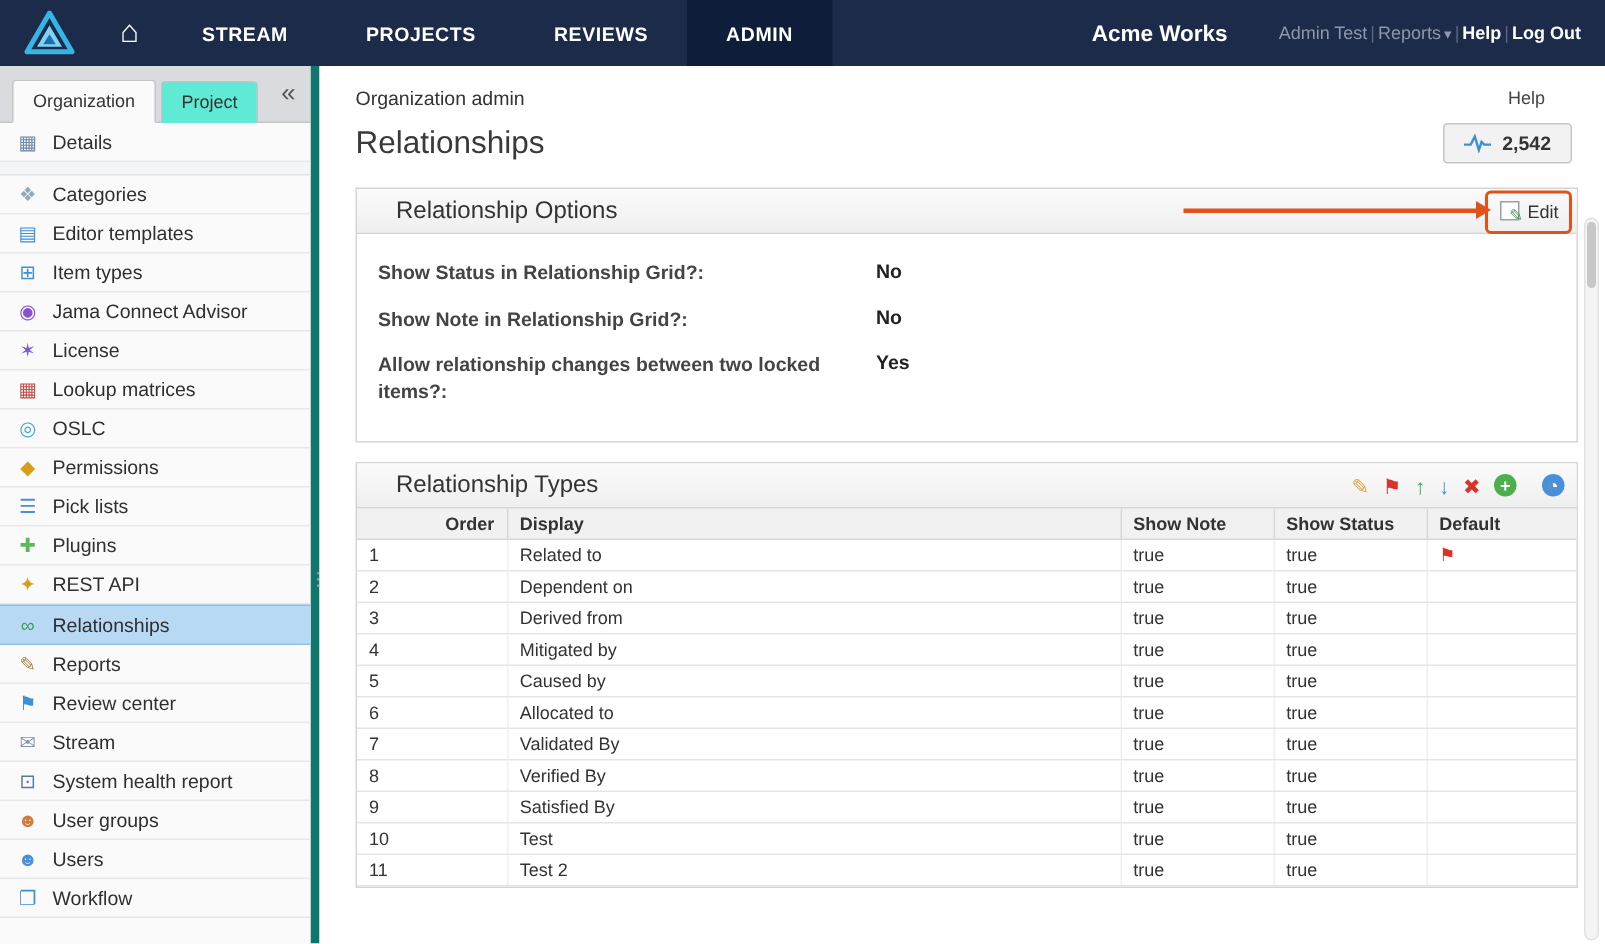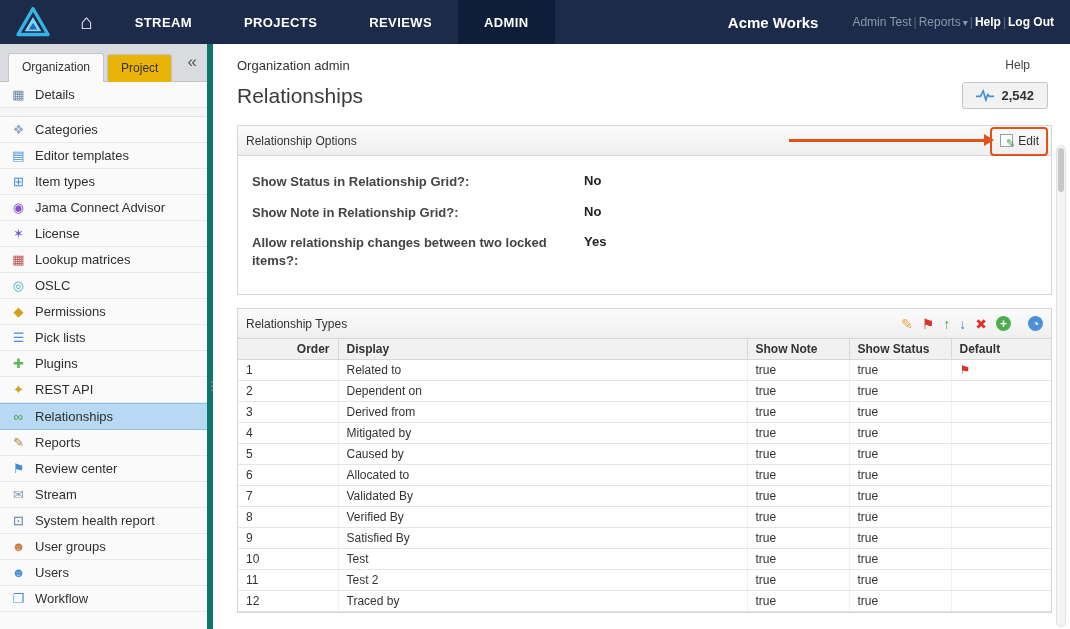--- a/index.html
+++ b/index.html
@@ -20,21 +20,21 @@
   .meta-sep { color: #5c6680; }
   .meta-strong { color: #fff; font-weight: bold; cursor: pointer; }
   .caret { font-size: 10px; color: #8d96aa; margin-left: 2px; }
 
   
   .layout { display: flex; height: 585px; position: relative; }
 
   
   .sidebar { width: 213px; background: #e9eaec; border-right: 6px solid #0f766e; display: flex; flex-direction: column; }
   .side-tabs { height: 38px; background: #d9dbde; display: flex; align-items: flex-end; padding: 6px 8px 0 8px; position: relative; border-bottom: 1px solid #c2c4c7; }
-  .tab { padding: 6px 13px 7px 13px; font-size: 12px; color: #333; background: #eab308; border: 1px solid #c2c4c7; border-bottom: none; border-radius: 3px 3px 0 0; margin-right: 3px; margin-bottom: -1px; cursor: pointer; }
+  .tab { padding: 6px 13px 7px 13px; font-size: 12px; color: #333; background: #5eead4; border: 1px solid #c2c4c7; border-bottom: none; border-radius: 3px 3px 0 0; margin-right: 3px; margin-bottom: -1px; cursor: pointer; }
   .tab.active { background: #fafafa; border-bottom: 1px solid #fafafa; }
   .collapse-btn { position: absolute; right: 10px; top: 8px; font-size: 17px; color: #555; cursor: pointer; }
   .side-list { flex: 1; background: #fafafa; overflow: hidden; }
   .side-item { display: flex; align-items: center; gap: 8px; height: 26px; padding: 0 10px; border-bottom: 1px solid #e7e8ea; font-size: 13px; color: #2f2f2f; cursor: pointer; }
   .side-item.selected { background: #b7d9f4; border-top: 1px solid #8fc0e8; border-bottom: 1px solid #8fc0e8; height: 27px; }
   .side-icon { width: 17px; text-align: center; font-size: 13px; line-height: 1; }
   .group-spacer { height: 9px; border-bottom: 1px solid #e2e3e5; background: #f4f5f6; }
   .resize-dots { position: absolute; left: 206px; top: 340px; color: #9aa0a6; font-size: 12px; letter-spacing: 0; line-height: 4px; z-index: 5; cursor: col-resize; }
 
   
@@ -42,21 +42,21 @@
   .main-top { padding: 14px 40px 0 24px; }
   .crumb-row { display: flex; justify-content: space-between; font-size: 13px; color: #333; }
   .help-link { font-size: 12px; color: #444; cursor: pointer; }
   .title-row { display: flex; justify-content: space-between; align-items: center; margin-top: 9px; }
   .page-title { font-size: 21px; font-weight: normal; color: #3a3a3a; }
   .activity-badge { display: flex; align-items: center; gap: 7px; background: #f2f2f2; border: 1px solid #c6c6c6; border-radius: 3px; padding: 5px 13px; font-size: 13px; font-weight: bold; color: #333; cursor: pointer; margin-right: -18px; }
 
   .content { flex: 1; padding: 16px 18px 0 24px; overflow: hidden; }
   .panel { border: 1px solid #d5d5d5; margin-bottom: 13px; background: #fff; }
   .panel-header { height: 30px; background: linear-gradient(#fbfbfb, #efefef); border-bottom: 1px solid #d5d5d5; display: flex; align-items: center; padding: 0 8px; font-size: 12px; color: #333; position: relative; }
-  .panel-title { font-size: 12px; color: #333; }
+  .panel-title { font-size: 16px; color: #333; margin-left: 18px; }
   .panel-tools { margin-left: auto; display: flex; align-items: center; gap: 9px; }
 
   
   .edit-wrap { margin-left: auto; position: relative; }
   .edit-btn { display: flex; align-items: center; gap: 5px; font-size: 12px; color: #333; background: transparent; border: none; cursor: pointer; font-family: inherit; padding: 2px 4px; }
   .edit-sheet { display: inline-block; width: 13px; height: 13px; background: #fff; border: 1px solid #9aa0a6; position: relative; }
   .edit-sheet span { position: absolute; right: -3px; bottom: -4px; font-size: 11px; color: #3e9e4f; }
   .annot-box { position: absolute; top: -5px; left: -6px; right: -5px; bottom: -6px; border: 2px solid #e2511a; border-radius: 4px; pointer-events: none; }
   .annot-arrow { position: absolute; right: 66px; top: 13px; width: 196px; height: 3px; background: #e2511a; pointer-events: none; }
   .annot-arrow::after { content: ""; position: absolute; right: -9px; top: -5px; width: 0; height: 0; border-left: 10px solid #e2511a; border-top: 6px solid transparent; border-bottom: 6px solid transparent; }
@@ -362,27 +362,20 @@
                 <td>true</td>
                 <td></td>
               </tr>
               <tr>
                 <td>11</td>
                 <td>Test 2</td>
                 <td>true</td>
                 <td>true</td>
                 <td></td>
               </tr>
-              <tr>
-                <td>12</td>
-                <td>Traced by</td>
-                <td>true</td>
-                <td>true</td>
-                <td></td>
-              </tr>
             </tbody>
         </table>
       </div>
 
     </div>
 
     <div class="v-scrollbar">
       <div class="v-thumb"></div>
     </div>
   </div>

